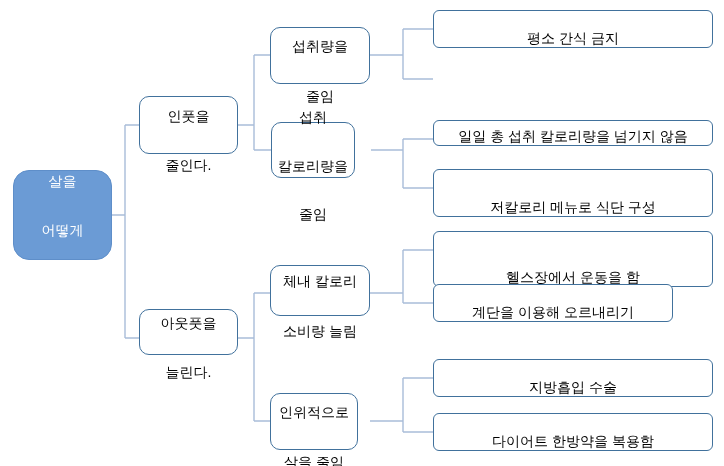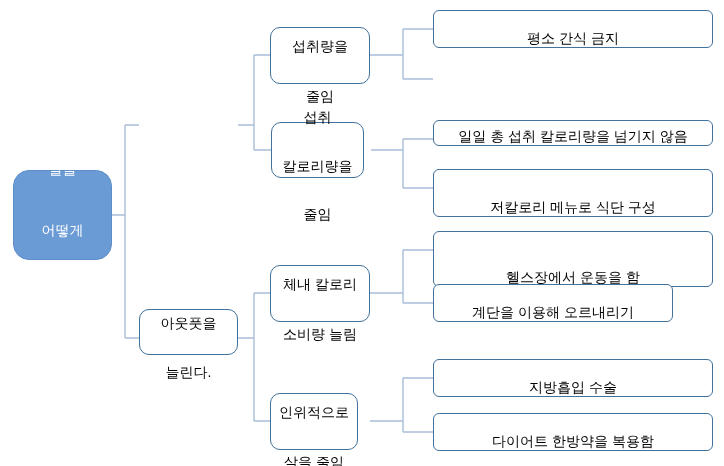--- a/index.html
+++ b/index.html
@@ -26,21 +26,20 @@
     line-height:1.24;
     color:#000000;
     z-index:2;
   }
   .node.root{
     background:#6B9BD5;
     border:1.5px solid #5E8EC9;
     border-radius:16px;
     color:#ffffff;
     font-size:14px;
-    gap:12px;
   }
   .node.leaf{
     border-radius:6px;
     flex-direction:row;
     white-space:nowrap;
     align-items:flex-end;
   }
   .node .line{display:block;margin-top:32px;}
 </style>
 </head>
@@ -64,38 +63,42 @@
 
     <path d="M370 421 H403 M403 378 V432 M403 378 H433 M403 432 H433" stroke="#A9BDD9" stroke-width="1.4"></path>
   </svg>
 
   <div class="node root" style="left:13px;top:170px;width:99px;height:90px">
     <span class="line">살을</span>
     <span class="line">어떻게</span>
     <span class="line">뺄 것인가?</span>
   </div>
 
+  <div class="node" style="left:139px;top:96px;width:99px;height:58px">
+    <span class="line">인풋을</span>
+    <span class="line">줄인다.</span>
+  </div>
 
   <div class="node" style="left:139px;top:309px;width:99px;height:46px">
     <span class="line">아웃풋을</span>
     <span class="line">늘린다.</span>
   </div>
 
   <div class="node" style="left:270px;top:27px;width:100px;height:57px">
     <span class="line">섭취량을</span>
     <span class="line">줄임</span>
   </div>
 
-  <div class="node" style="left:271px;top:122px;width:93px;height:56px;line-height:1.18">
+  <div class="node" style="left:271px;top:122px;width:84px;height:56px;line-height:1.18">
     <span class="line">섭취</span>
     <span class="line">칼로리량을</span>
     <span class="line">줄임</span>
   </div>
 
-  <div class="node" style="left:270px;top:265px;width:100px;height:57px">
+  <div class="node" style="left:270px;top:265px;width:100px;height:51px">
     <span class="line">체내 칼로리</span>
     <span class="line">소비량 늘림</span>
   </div>
 
   <div class="node" style="left:270px;top:393px;width:88px;height:57px">
     <span class="line">인위적으로</span>
     <span class="line">살을 줄임</span>
   </div>
 
   <div class="node leaf" style="left:433px;top:10px;width:280px;height:38px">

